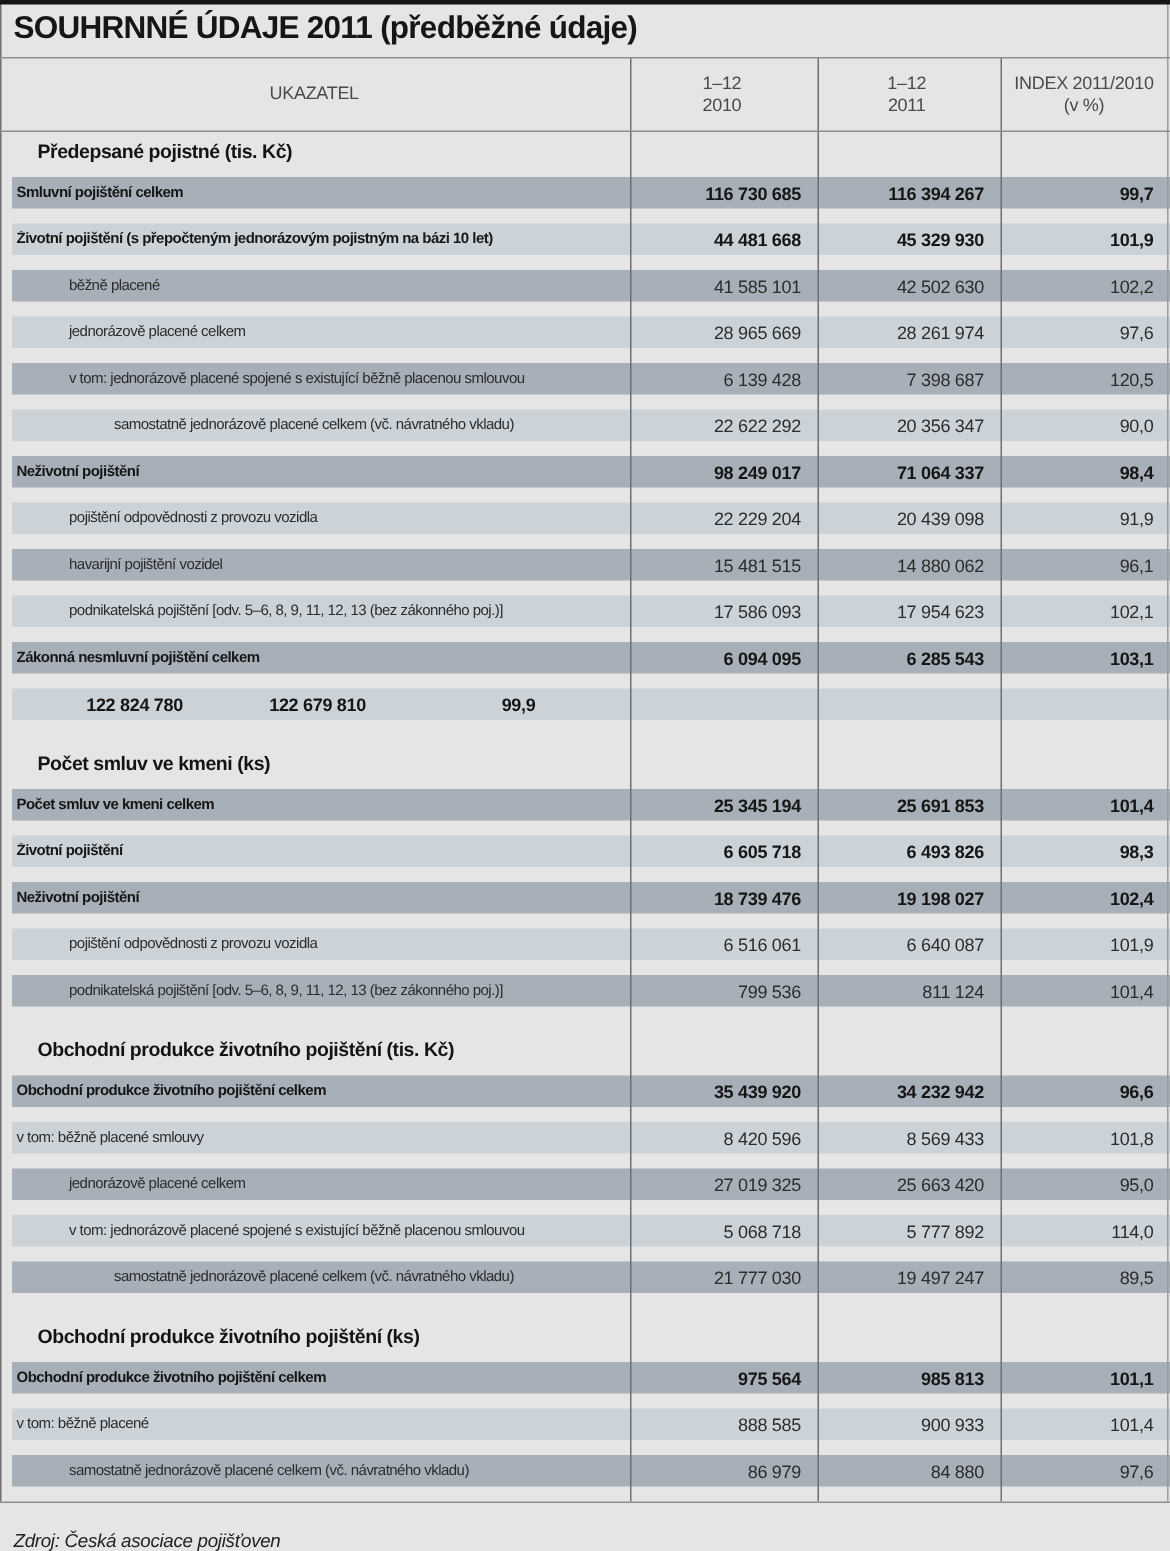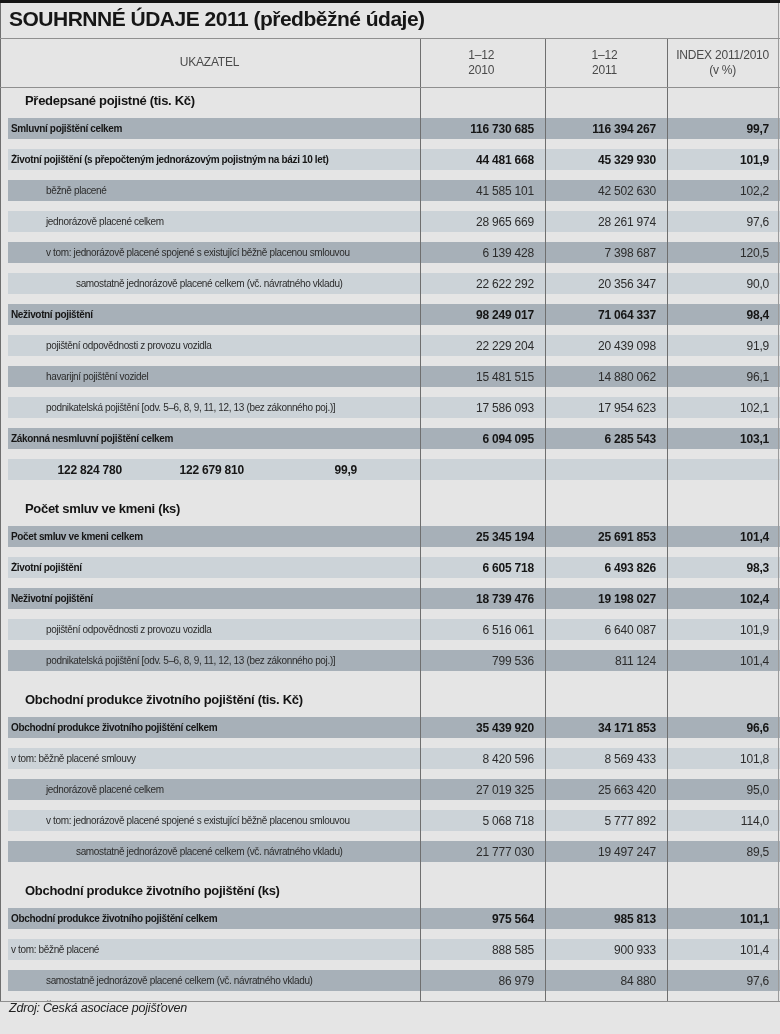--- a/index.html
+++ b/index.html
@@ -62,21 +62,21 @@
   .cell.n2{width:122px;padding-right:11px;}
   .cell.n3{width:113px;padding-right:11px;}
   .row.bold .cell{font-weight:bold;color:#161616;}
   .ind0{padding-left:3px;}
   .ind1{padding-left:38px;}
   .ind2{padding-left:68px;}
 
   
   .footer{
     position:absolute;left:0;top:1001px;width:780px;height:33px;
-    display:flex;align-items:flex-start;padding-left:9px;box-sizing:border-box;
+    display:flex;align-items:flex-end;padding-left:9px;box-sizing:border-box;
   }
   .footer .source{font-size:12.5px;font-style:italic;color:#222;letter-spacing:-0.2px;}
 </style>
 </head>
 <body>
 
 <div class="page">
 
   <div class="top-bar"></div>
   <div class="v-border left"></div>
@@ -221,21 +221,21 @@
             <div class="cell num n3">101,4</div>
           </div>
         </div>
       </div>
       <div class="section">
         <div class="sec-heading">Obchodní produkce životního pojištění (tis. Kč)</div>
         <div class="rows">
           <div class="row bold">
             <div class="cell label ind0">Obchodní produkce životního pojištění celkem</div>
             <div class="cell num n1">35 439 920</div>
-            <div class="cell num n2">34 171 853</div>
+            <div class="cell num n2">34 232 942</div>
             <div class="cell num n3">96,6</div>
           </div>
           <div class="row">
             <div class="cell label ind0">v tom: běžně placené smlouvy</div>
             <div class="cell num n1">8 420 596</div>
             <div class="cell num n2">8 569 433</div>
             <div class="cell num n3">101,8</div>
           </div>
           <div class="row">
             <div class="cell label ind1">jednorázově placené celkem</div>

